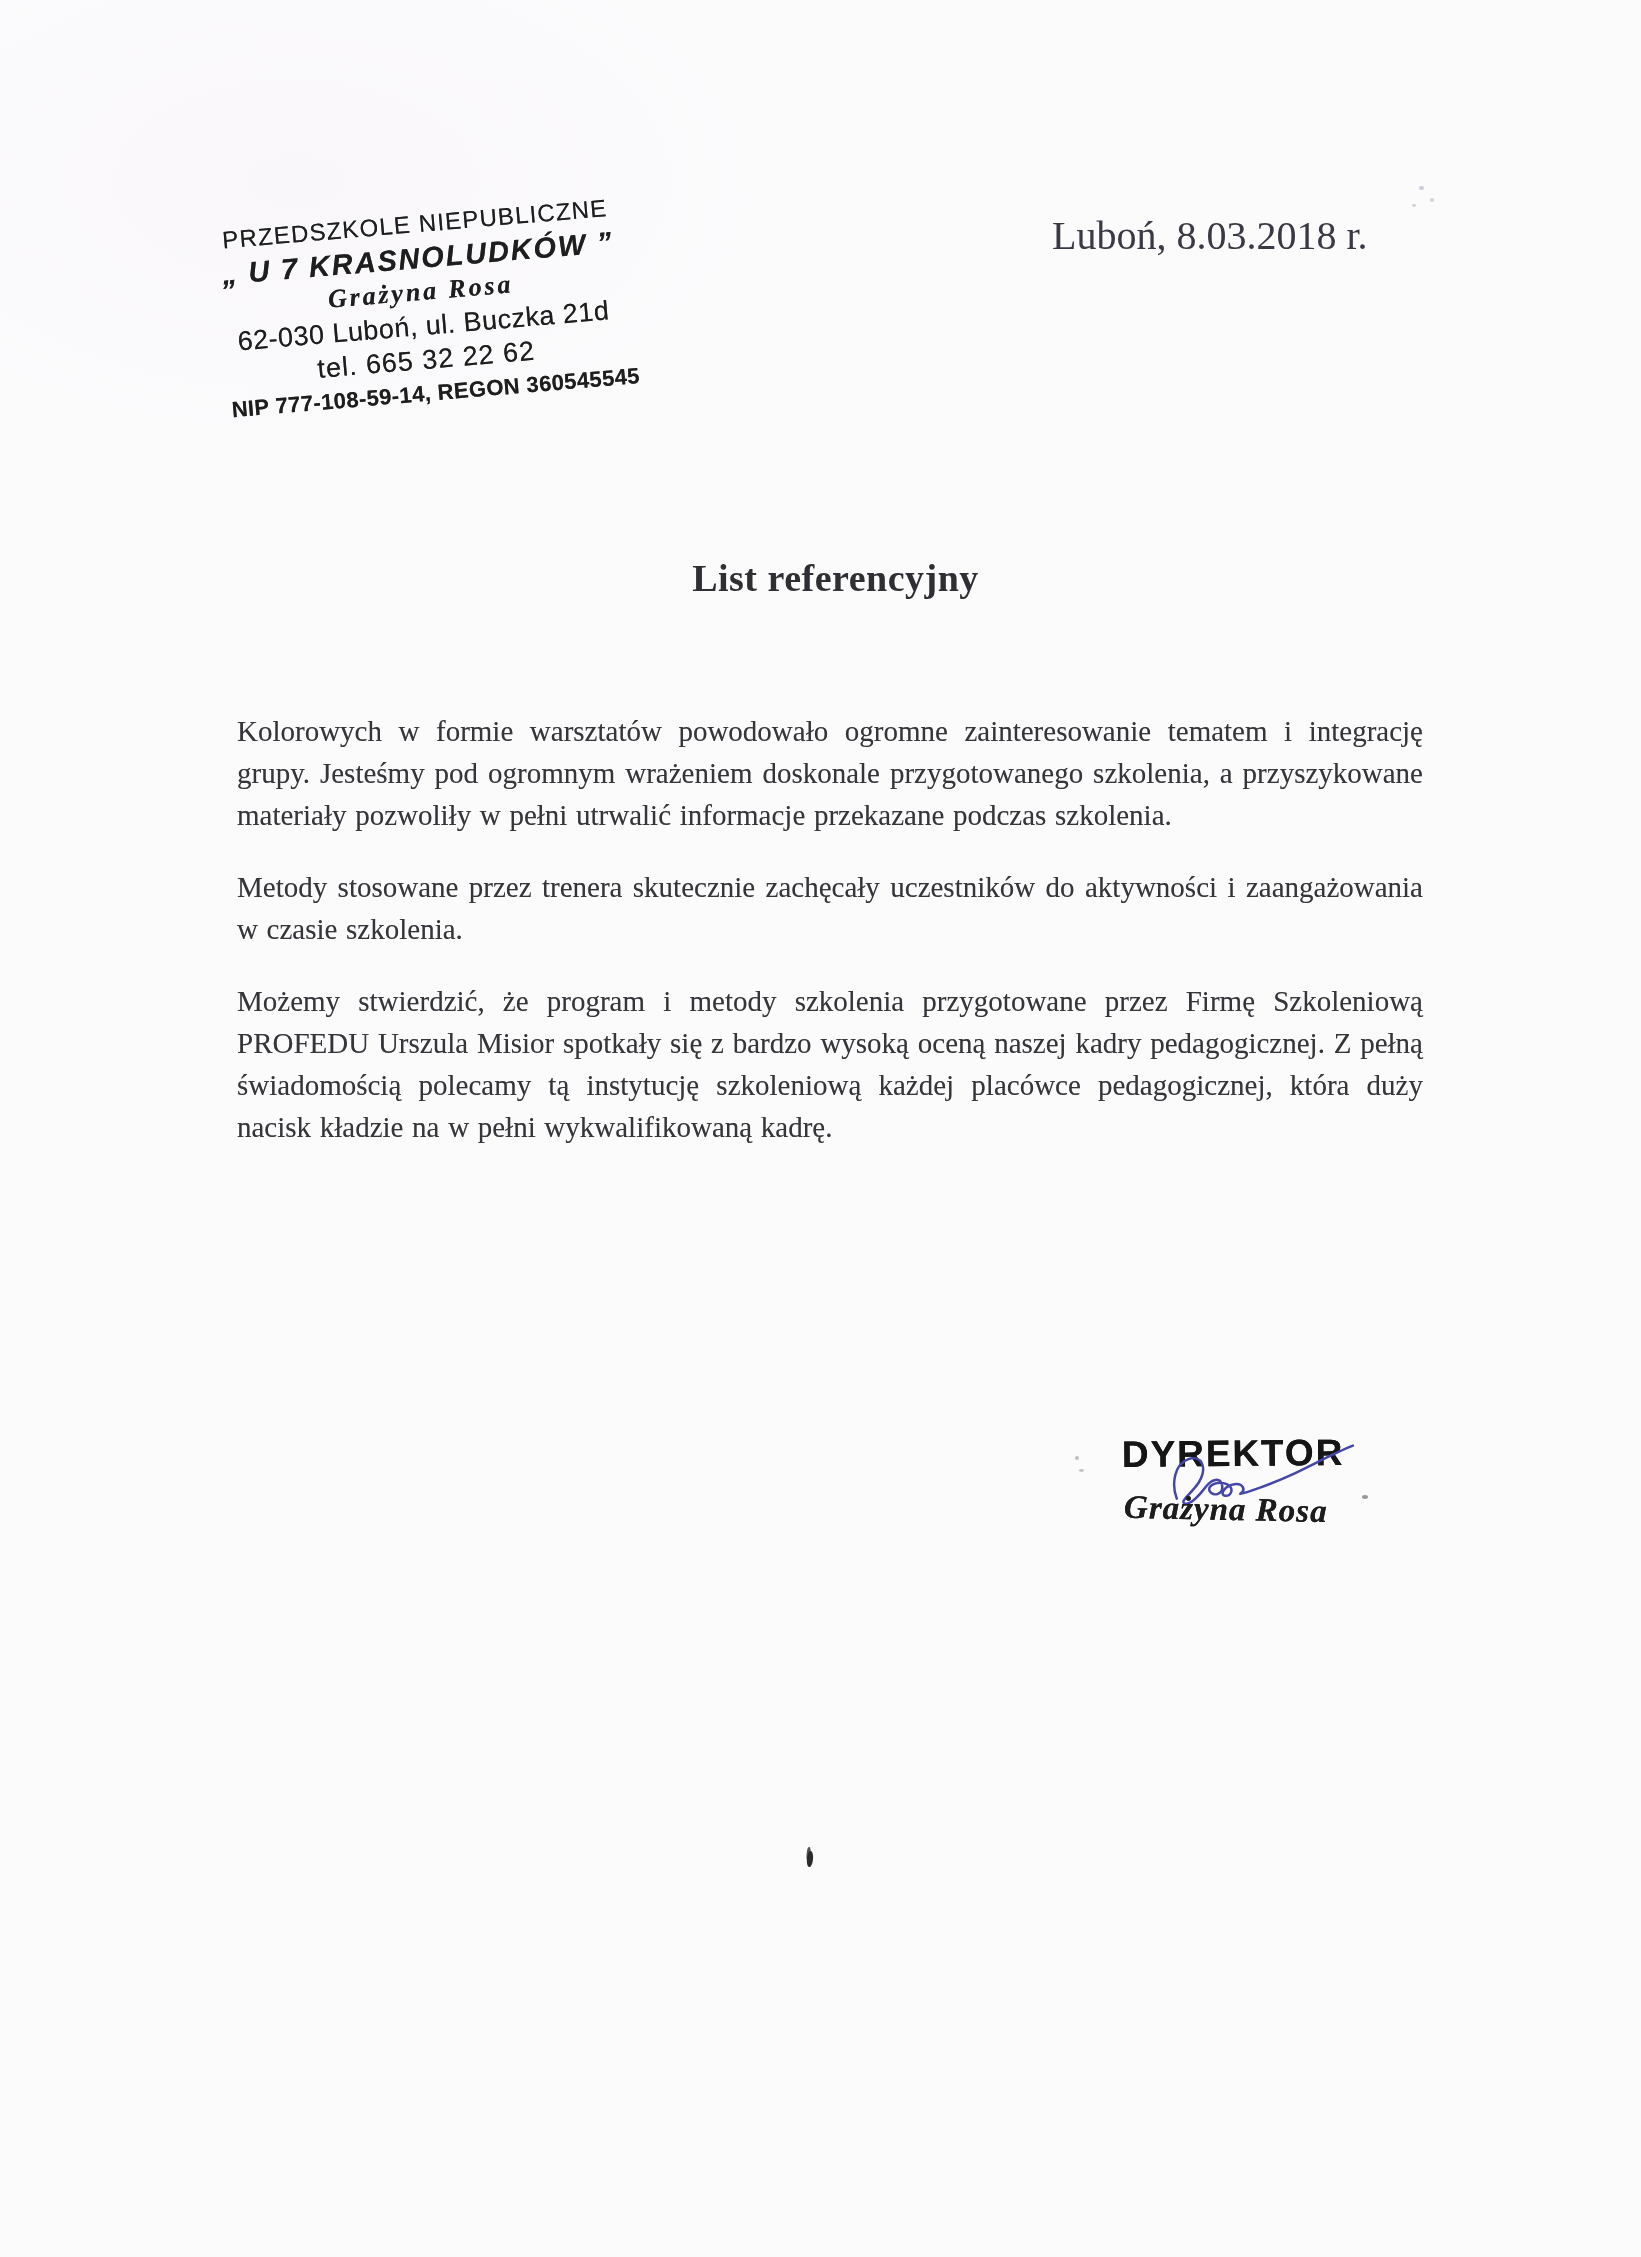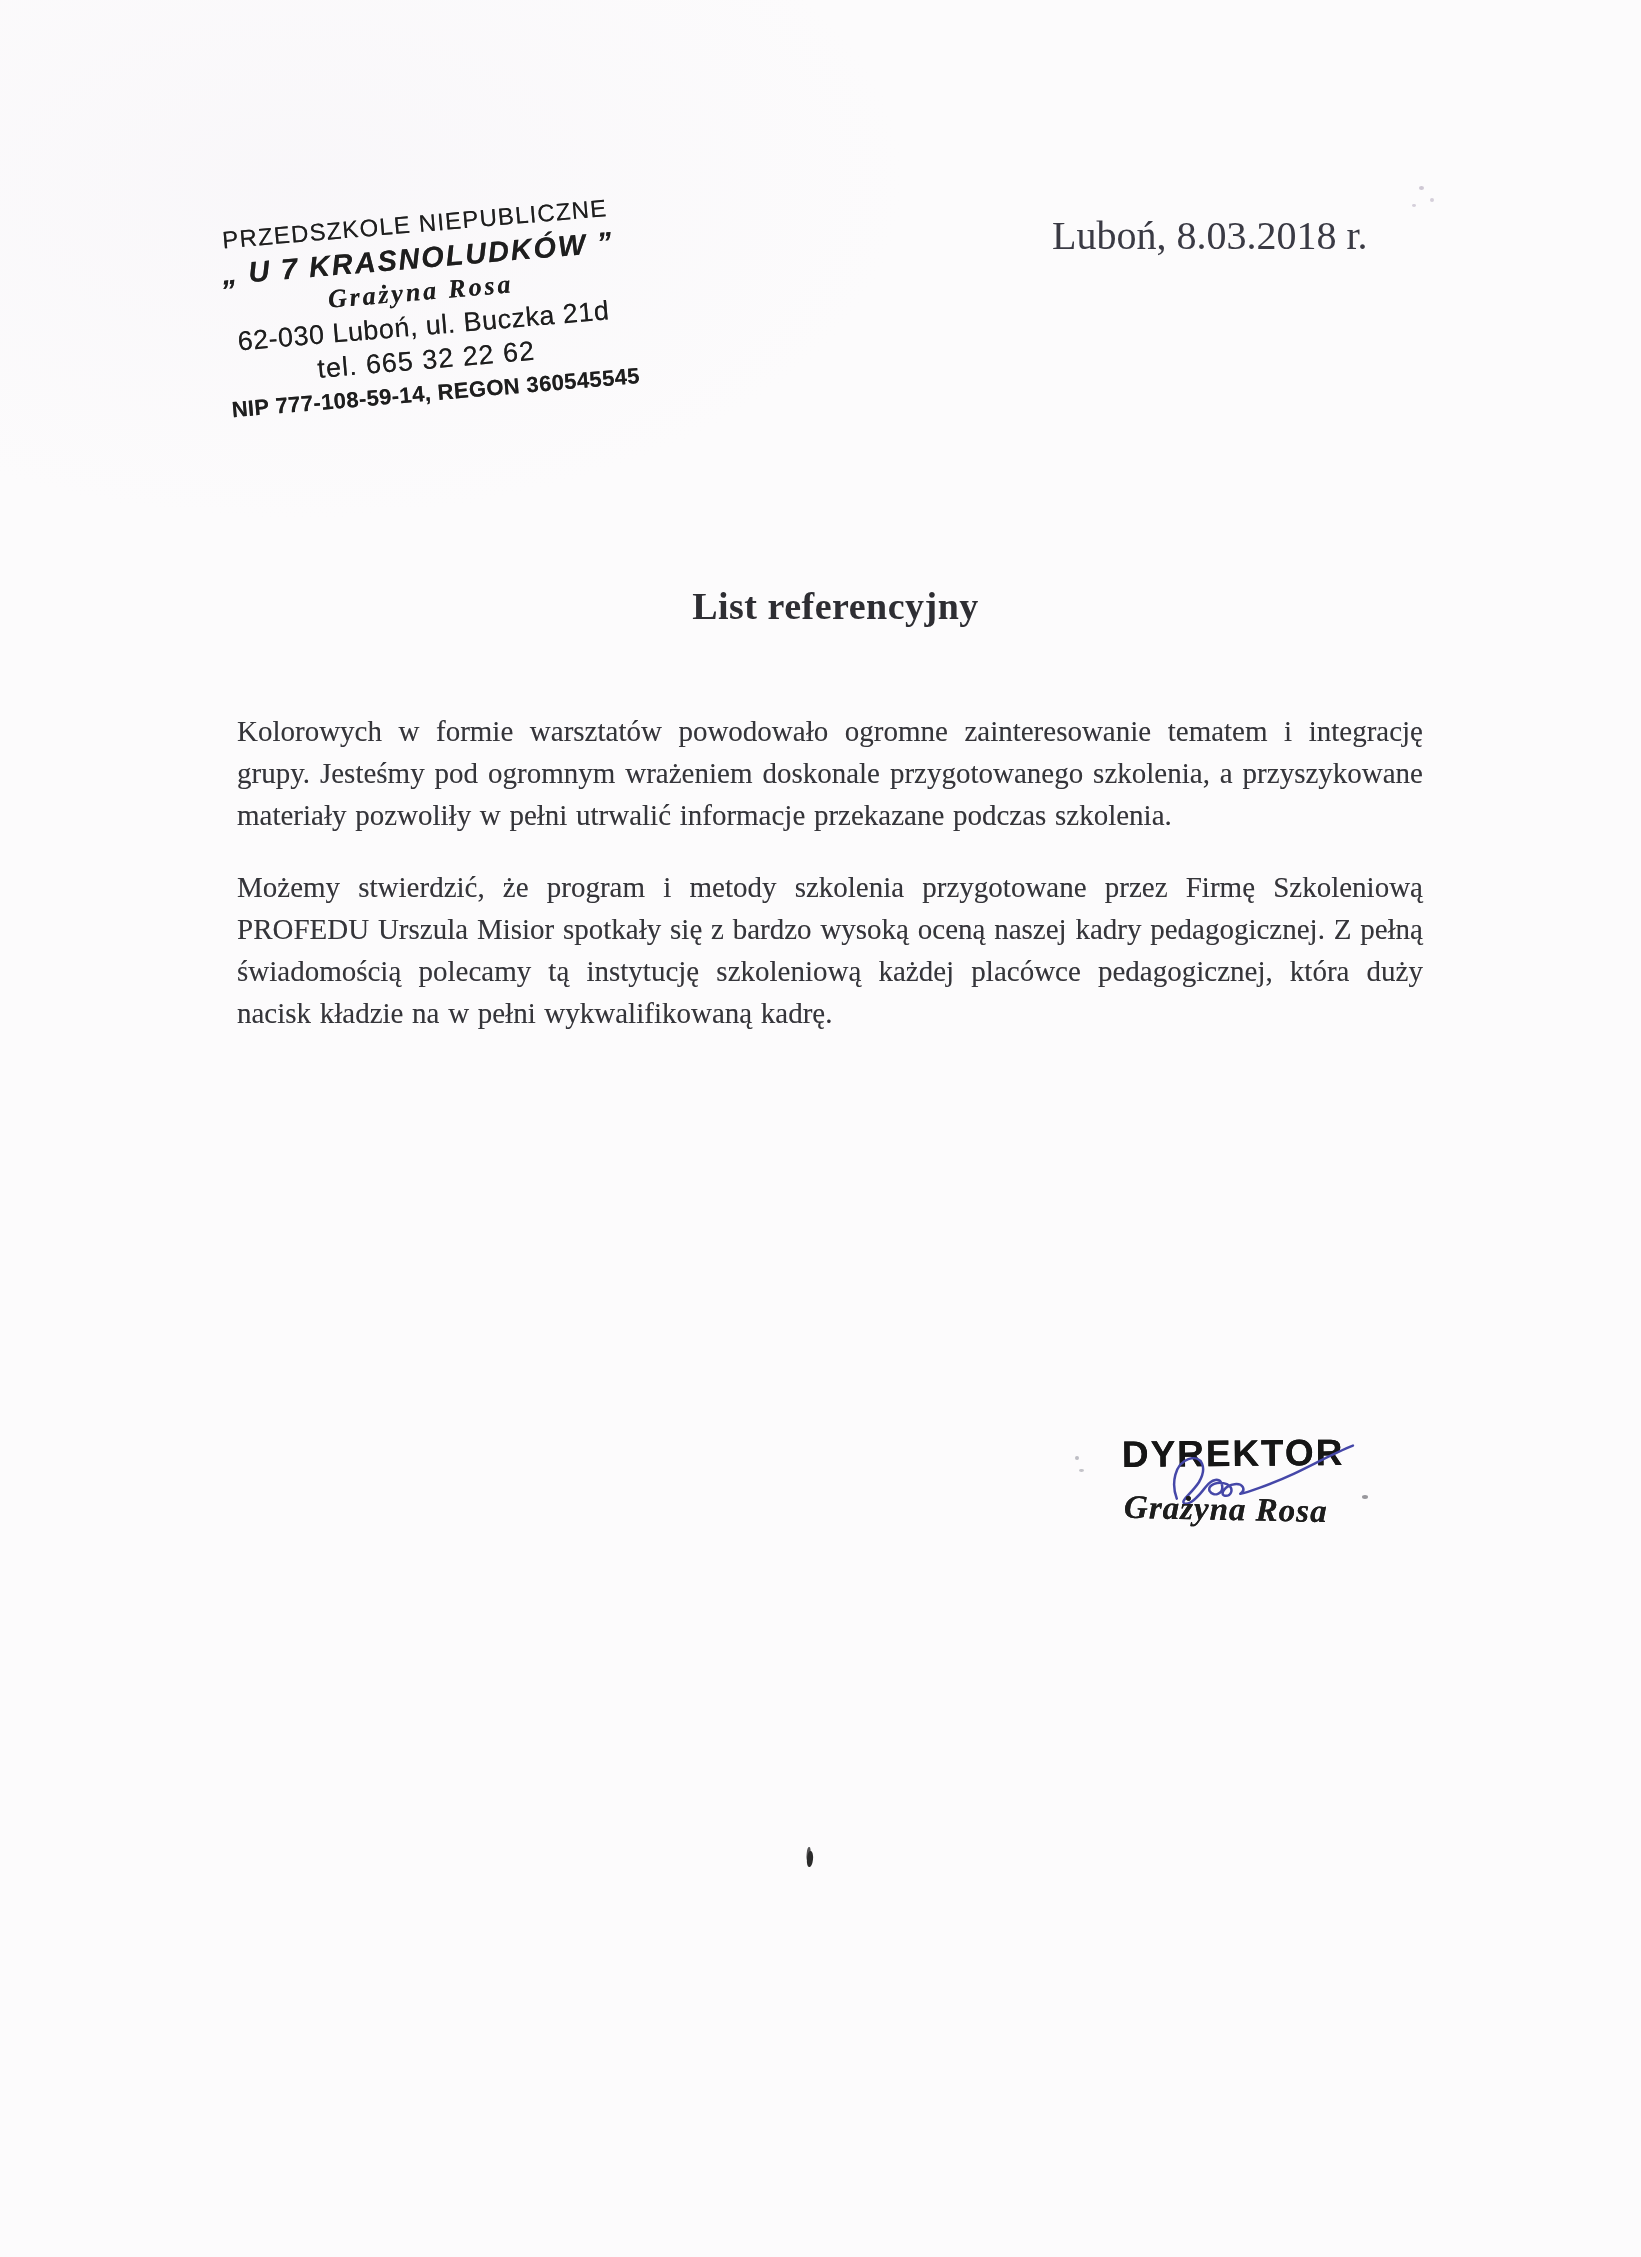--- a/index.html
+++ b/index.html
@@ -35,21 +35,21 @@
   .stamp-l5 { font-size: 27px; letter-spacing: 1px; }
   .stamp-l6 { font-size: 22px; font-weight: 700; letter-spacing: 0.4px; }
   
   .date-line {
     position: absolute; left: 1052px; top: 212px;
     font-size: 40px; color: #3a3a44;
     white-space: nowrap;
   }
   
   .doc-title {
-    position: absolute; left: 237px; top: 584px; width: 1197px;
+    position: absolute; left: 237px; top: 556px; width: 1197px;
     text-align: center;
     font-size: 38px; font-weight: 700; color: #2e2e33;
     letter-spacing: 0.5px;
   }
   
   .body-text {
     position: absolute; left: 237px; top: 710px; width: 1186px;
     font-size: 29px; line-height: 42px;
     color: #35353a;
     text-align: justify;
@@ -108,20 +108,21 @@
     <div class="stamp-l5">tel. 665 32 22 62</div>
     <div class="stamp-l6">NIP 777-108-59-14, REGON 360545545</div>
   </div>
 
   <div class="date-line">Luboń, 8.03.2018 r.</div>
 
   <div class="doc-title">List referencyjny</div>
 
   <div class="body-text">
     <p>Kolorowych w formie warsztatów powodowało ogromne zainteresowanie tematem i integrację grupy. Jesteśmy pod ogromnym wrażeniem doskonale przygotowanego szkolenia, a przyszykowane materiały pozwoliły w pełni utrwalić informacje przekazane podczas szkolenia.</p>
+    <p>Metody stosowane przez trenera skutecznie zachęcały uczestników do aktywności i zaangażowania w czasie szkolenia.</p>
     <p>Możemy stwierdzić, że program i metody szkolenia przygotowane przez Firmę Szkoleniową PROFEDU Urszula Misior spotkały się z bardzo wysoką oceną naszej kadry pedagogicznej. Z pełną świadomością polecamy tą instytucję szkoleniową każdej placówce pedagogicznej, która duży nacisk kładzie na w pełni wykwalifikowaną kadrę.</p>
   </div>
 
   <div class="sig-role">DYREKTOR</div>
 
   <svg class="sig-ink" viewBox="0 0 215 80" xmlns="http://www.w3.org/2000/svg">
     <path fill="none" stroke="#4547a8" stroke-width="2.6" stroke-linecap="round" stroke-linejoin="round" d="M20,64 C14,48 18,28 32,23 C46,18 52,32 43,47 C35,59 23,67 28,69
              C34,71 44,60 50,52 C56,44 65,41 67,50 C69,59 58,63 54,56
              C52,50 63,45 72,49 C80,53 77,62 70,61 C64,60 70,50 80,49
              C89,48 92,55 86,59 C92,58 116,50 142,38 C163,28 185,16 203,9"></path>

